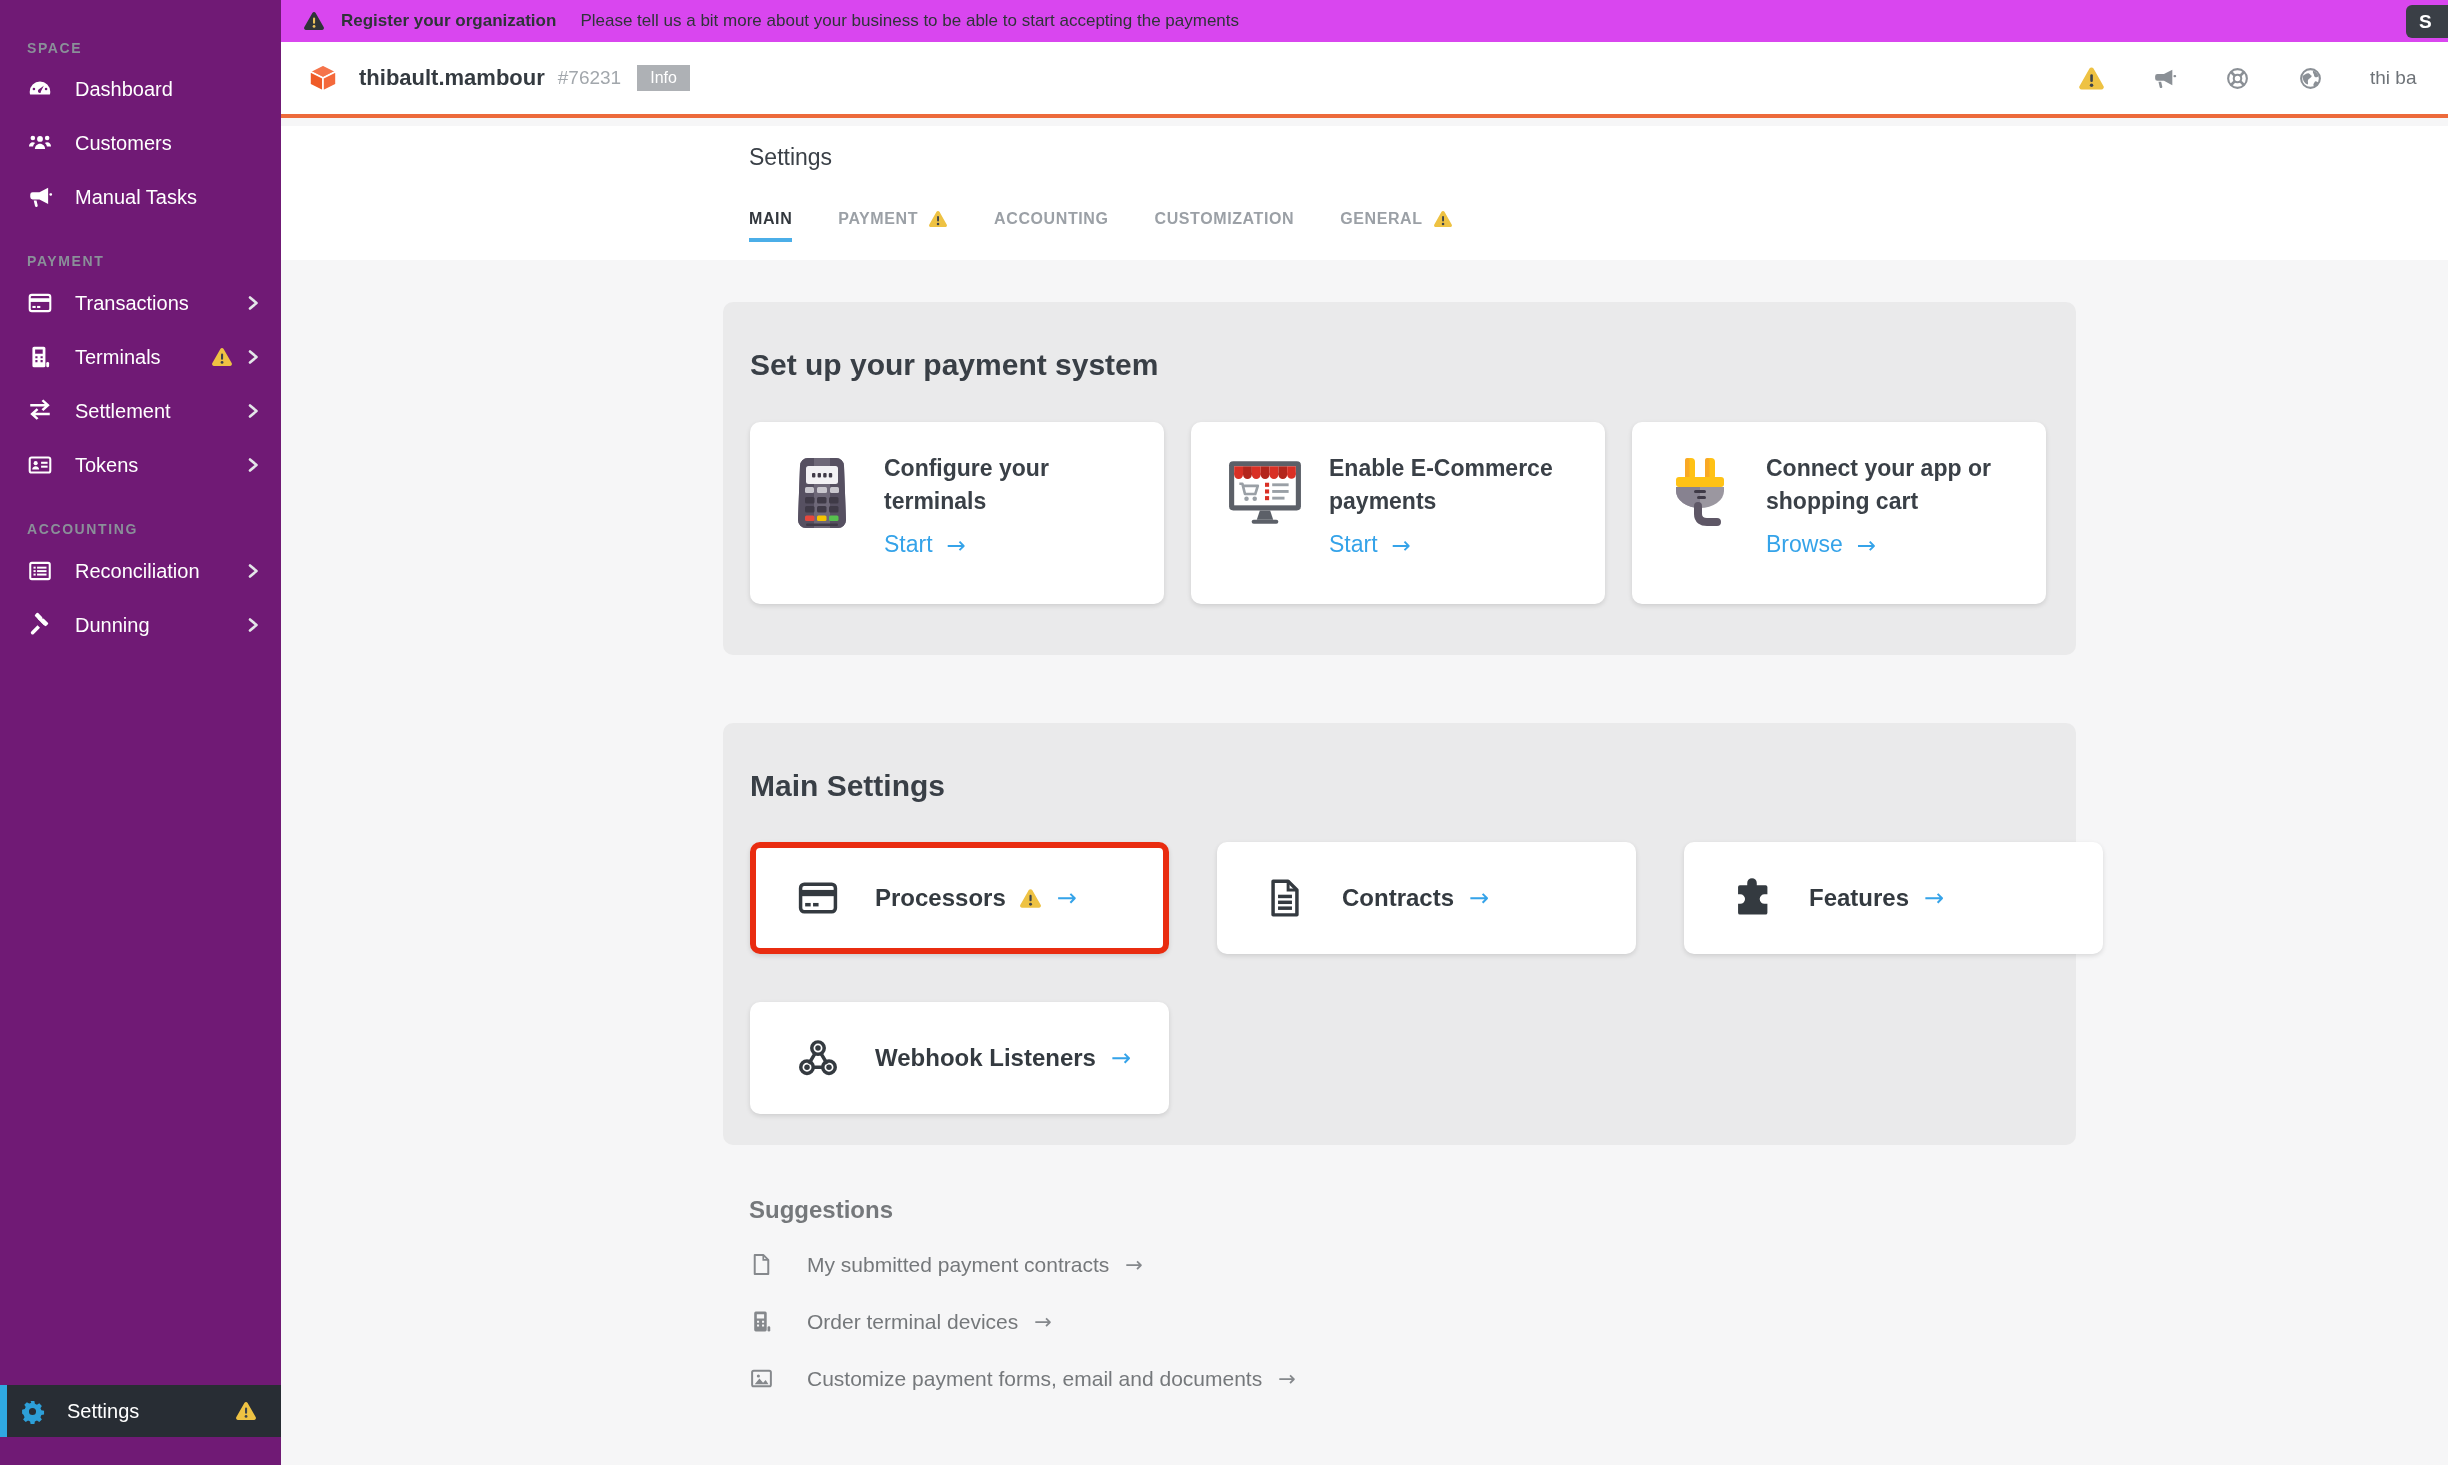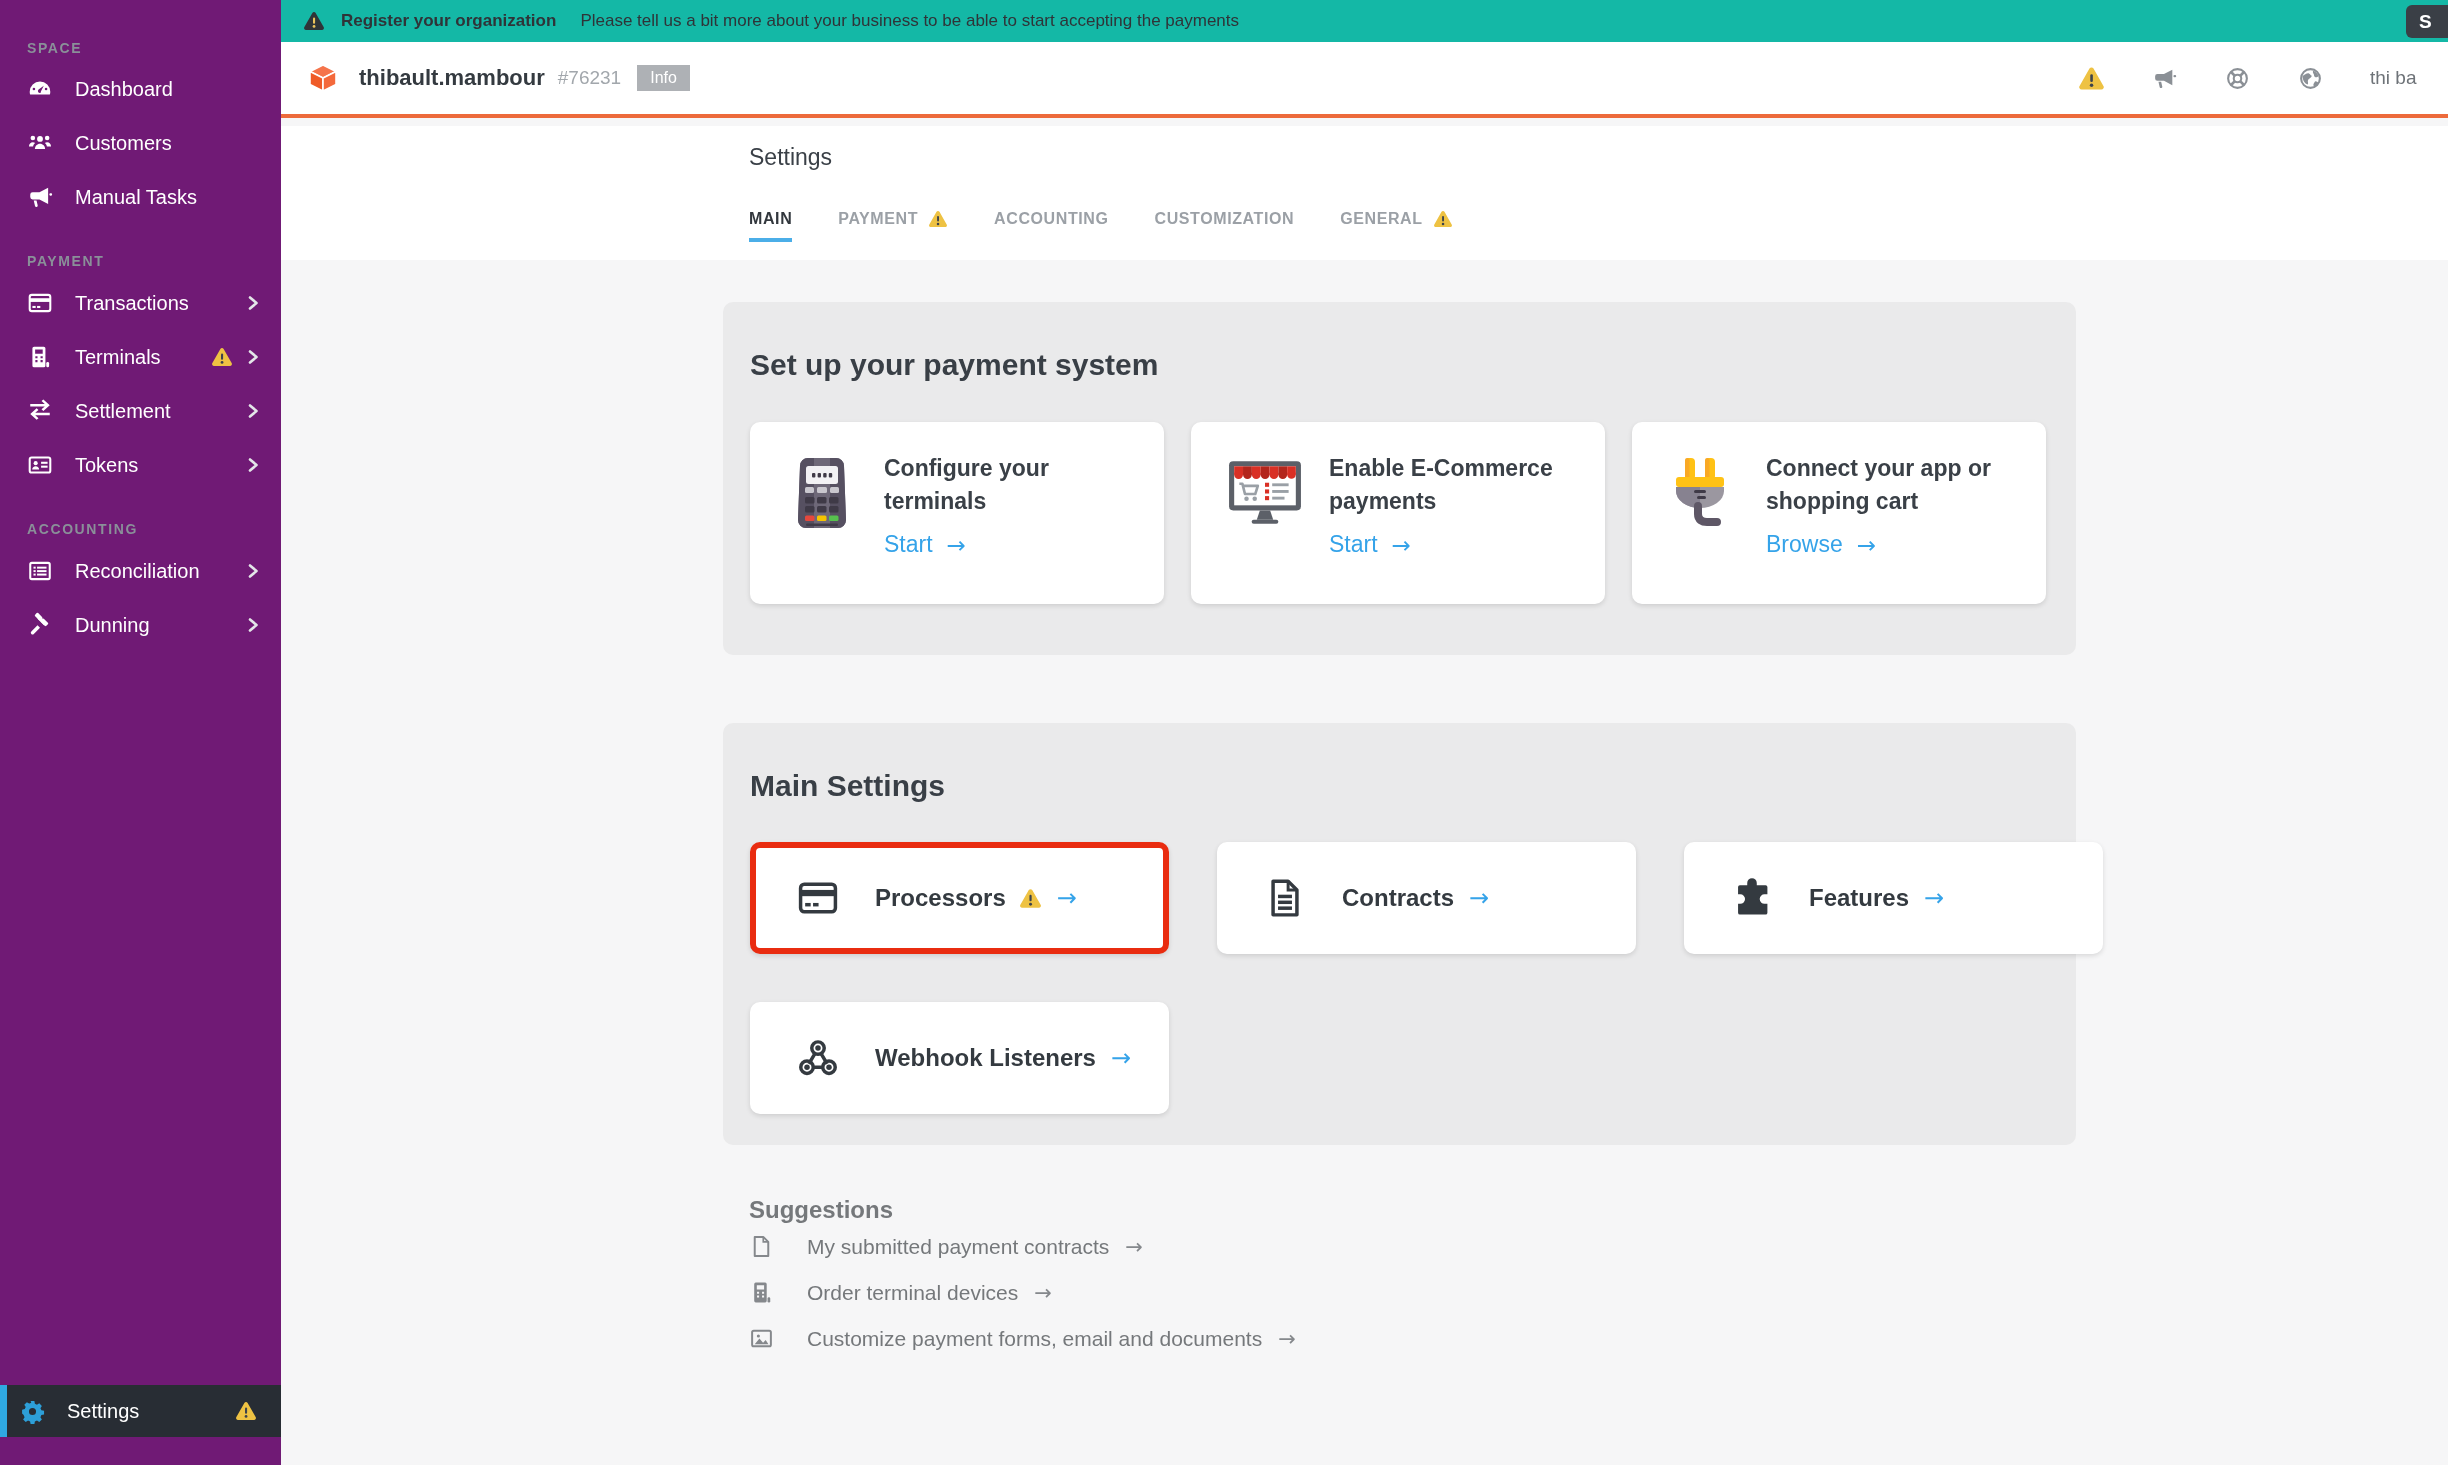--- a/index.html
+++ b/index.html
@@ -21,21 +21,21 @@
   .side-item .lbl { font-size:20px; margin-left:22px; flex:1; white-space:nowrap; }
   .side-item .warn { width:22px; height:20px; margin-right:14px; }
   .side-item .chev { color:#E4E6E9; flex:none; }
   .side-footer { position:absolute; left:0; top:1385px; width:281px; height:52px;
     background:#282D34; display:flex; align-items:center; padding:0 24px 0 20px; cursor:pointer; }
   .side-footer::before { content:""; position:absolute; left:0; top:0; bottom:0; width:7px; background:#2FA9E2; }
   .side-footer .ic { width:25px; height:25px; color:#2D9FD8; }
   .side-footer .lbl { font-size:20px; color:#fff; margin-left:22px; flex:1; }
 
   
-  .banner { position:absolute; left:281px; top:0; right:0; height:42px; background:#14b8a6;
+  .banner { position:absolute; left:281px; top:0; right:0; height:42px; background:#d946ef;
     display:flex; align-items:center; padding-left:22px; color:#2F3438; }
   .banner .warn { width:22px; height:20px; flex:none; }
   .banner b { font-size:17px; margin-left:16px; }
   .banner span.msg { font-size:17px; margin-left:24px; }
   .banner-corner { position:absolute; right:0; top:5px; height:33px; min-width:42px;
     background:#3A3F46; border-radius:6px 0 0 6px; color:#fff; font-size:19px; font-weight:bold;
     display:flex; align-items:center; padding-left:13px; cursor:pointer; }
 
   
   .header { position:absolute; left:281px; top:42px; right:0; height:76px; background:#fff;
@@ -78,21 +78,21 @@
   .main-card { background:#fff; border-radius:10px; box-shadow:0 2px 5px rgba(0,0,0,.12);
     display:flex; align-items:center; padding-left:44px; cursor:pointer; }
   .main-card.highlight { border:6px solid #E92C10; padding-left:38px; }
   .main-card .mc-ic { width:48px; height:44px; flex:none; color:#343A40; }
   .main-card .lbl { font-size:24px; font-weight:bold; color:#343A40; margin-left:33px; white-space:nowrap; }
   .main-card .warn { width:23px; height:21px; margin-left:13px; }
   .main-card .go { font-size:24px; color:#35A3E9; margin-left:15px; }
 
   .suggestions { position:absolute; left:749px; top:1196px; }
   .suggestions h3 { font-size:24px; font-weight:bold; color:#75787B; }
-  .sug-list { margin-top:10px; display:flex; flex-direction:column; gap:21px; }
+  .sug-list { margin-top:28px; display:flex; flex-direction:column; gap:32px; }
   .sug-item { display:flex; align-items:center; cursor:pointer; color:#75787B; }
   .sug-item .ic { width:25px; height:25px; color:#85888C; flex:none; }
   .sug-item .lbl { font-size:21px; margin-left:33px; }
   .sug-item .go { font-size:21px; color:#85888C; margin-left:16px; }
 </style>
 </head>
 <body>
 
 <svg width="0" height="0" style="position:absolute">
   <defs>

